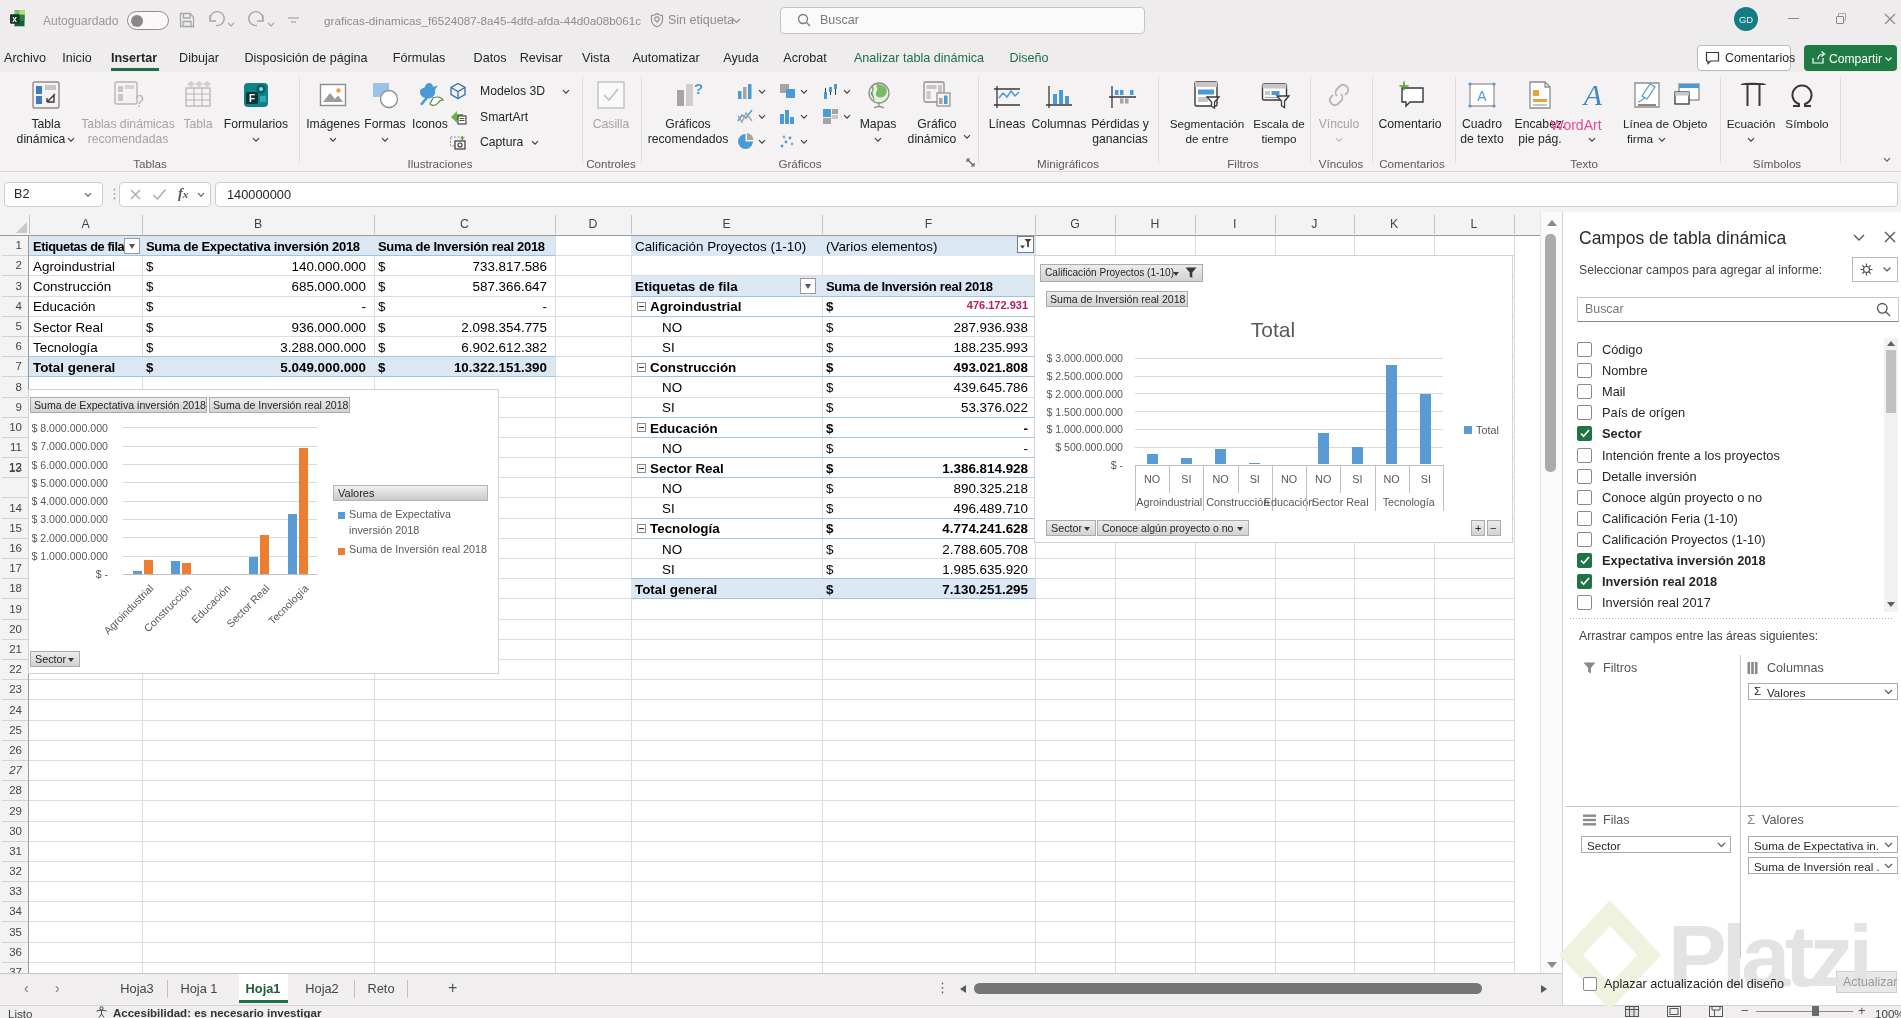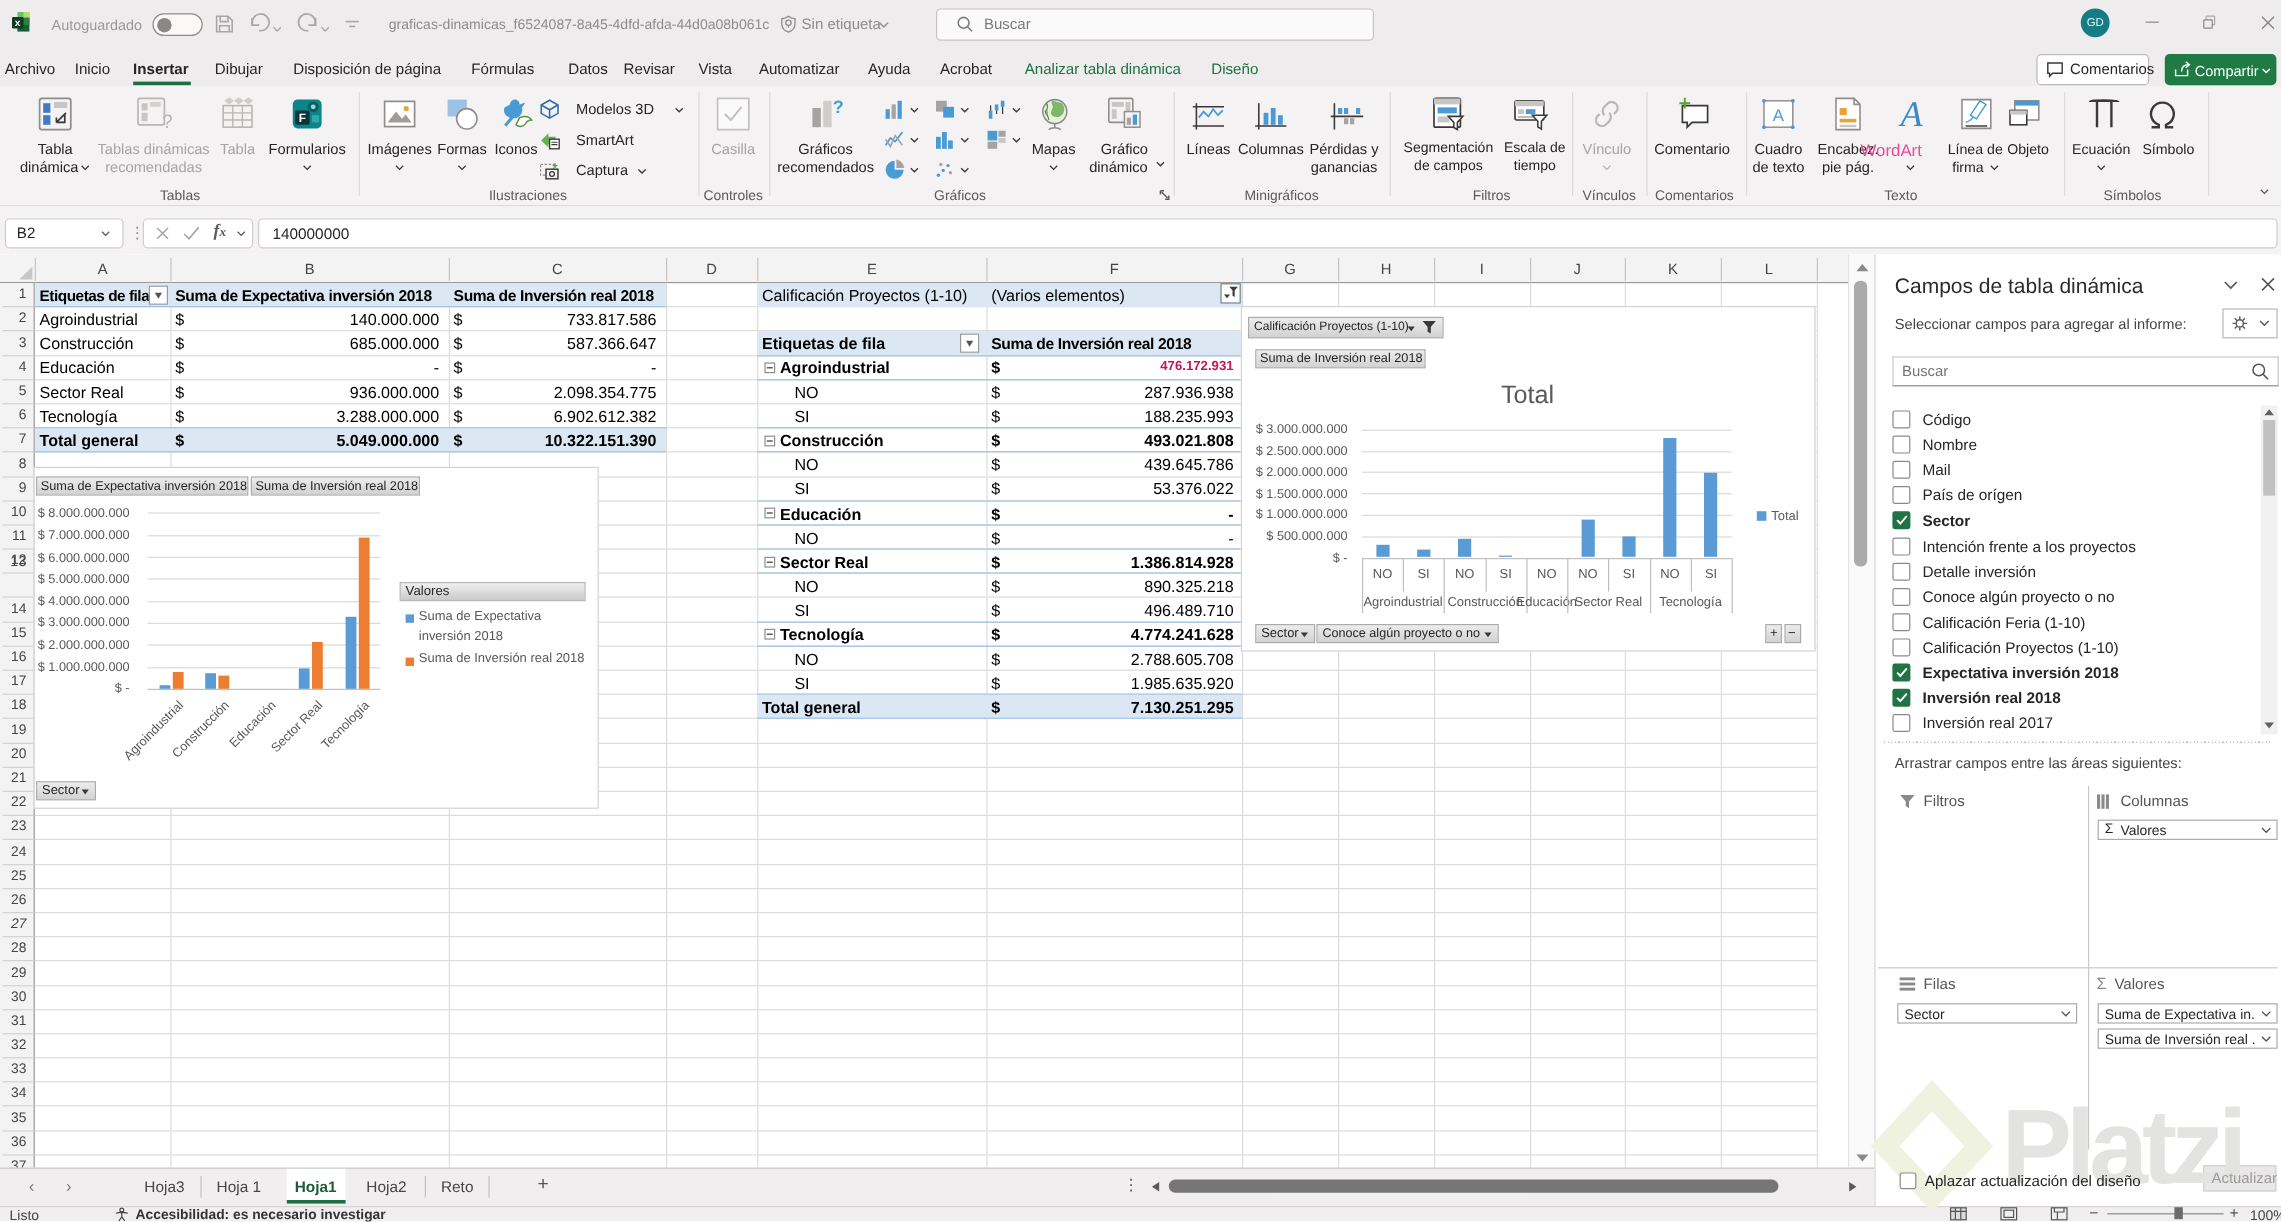--- a/index.html
+++ b/index.html
@@ -325,21 +325,21 @@
 <div class="tx" style="left:1120px;top:117px;transform:translateX(-50%);font-size:12.2px;color:#262626;font-weight:normal;">Pérdidas y</div>
 <div class="tx" style="left:1120px;top:132px;transform:translateX(-50%);font-size:12.2px;color:#262626;font-weight:normal;">ganancias</div>
 <svg class="ab" style="left:1192px;top:80px" width="30" height="30" viewBox="0 0 30 30" fill="none">
 <rect x="3" y="2" width="22" height="24" rx="1.5" stroke="#3b3937" stroke-width="1.4" fill="#fff"></rect>
 <rect x="3" y="2" width="22" height="5" fill="#c8c6c4"></rect>
 <rect x="6" y="9.5" width="16" height="5" fill="#4a9bd5"></rect>
 <rect x="6" y="17" width="10" height="5" fill="#c8c6c4"></rect>
 <path d="M15 17 h12 l-4.5 5 v6 l-3-1.8 v-4.2 z" fill="#fff" stroke="#3b3937" stroke-width="1.3"></path>
 </svg>
 <div class="tx" style="left:1207px;top:117px;transform:translateX(-50%);font-size:11.7px;color:#262626;font-weight:normal;">Segmentación</div>
-<div class="tx" style="left:1207px;top:132px;transform:translateX(-50%);font-size:11.7px;color:#262626;font-weight:normal;">de campos</div>
+<div class="tx" style="left:1207px;top:132px;transform:translateX(-50%);font-size:11.7px;color:#262626;font-weight:normal;">de entre</div>
 <svg class="ab" style="left:1261px;top:82px" width="30" height="28" viewBox="0 0 30 28" fill="none">
 <rect x="1.5" y="2" width="24" height="16" rx="1.5" stroke="#3b3937" stroke-width="1.4" fill="#fff"></rect>
 <rect x="1.5" y="2" width="24" height="4.5" fill="#c8c6c4"></rect>
 <rect x="4" y="9" width="5" height="4" fill="#c8c6c4"></rect>
     <rect x="10.5" y="9" width="8" height="4" fill="#4a9bd5"></rect>
 <path d="M4 15.5 h16" stroke="#a6a4a2" stroke-width="1.2"></path>
 <path d="M16 14 h12 l-4.5 5 v6.5 l-3-1.8 v-4.7 z" fill="#fff" stroke="#3b3937" stroke-width="1.3"></path>
 </svg>
 <div class="tx" style="left:1279px;top:117px;transform:translateX(-50%);font-size:11.7px;color:#262626;font-weight:normal;">Escala de</div>
 <div class="tx" style="left:1279px;top:132px;transform:translateX(-50%);font-size:11.7px;color:#262626;font-weight:normal;">tiempo</div>

